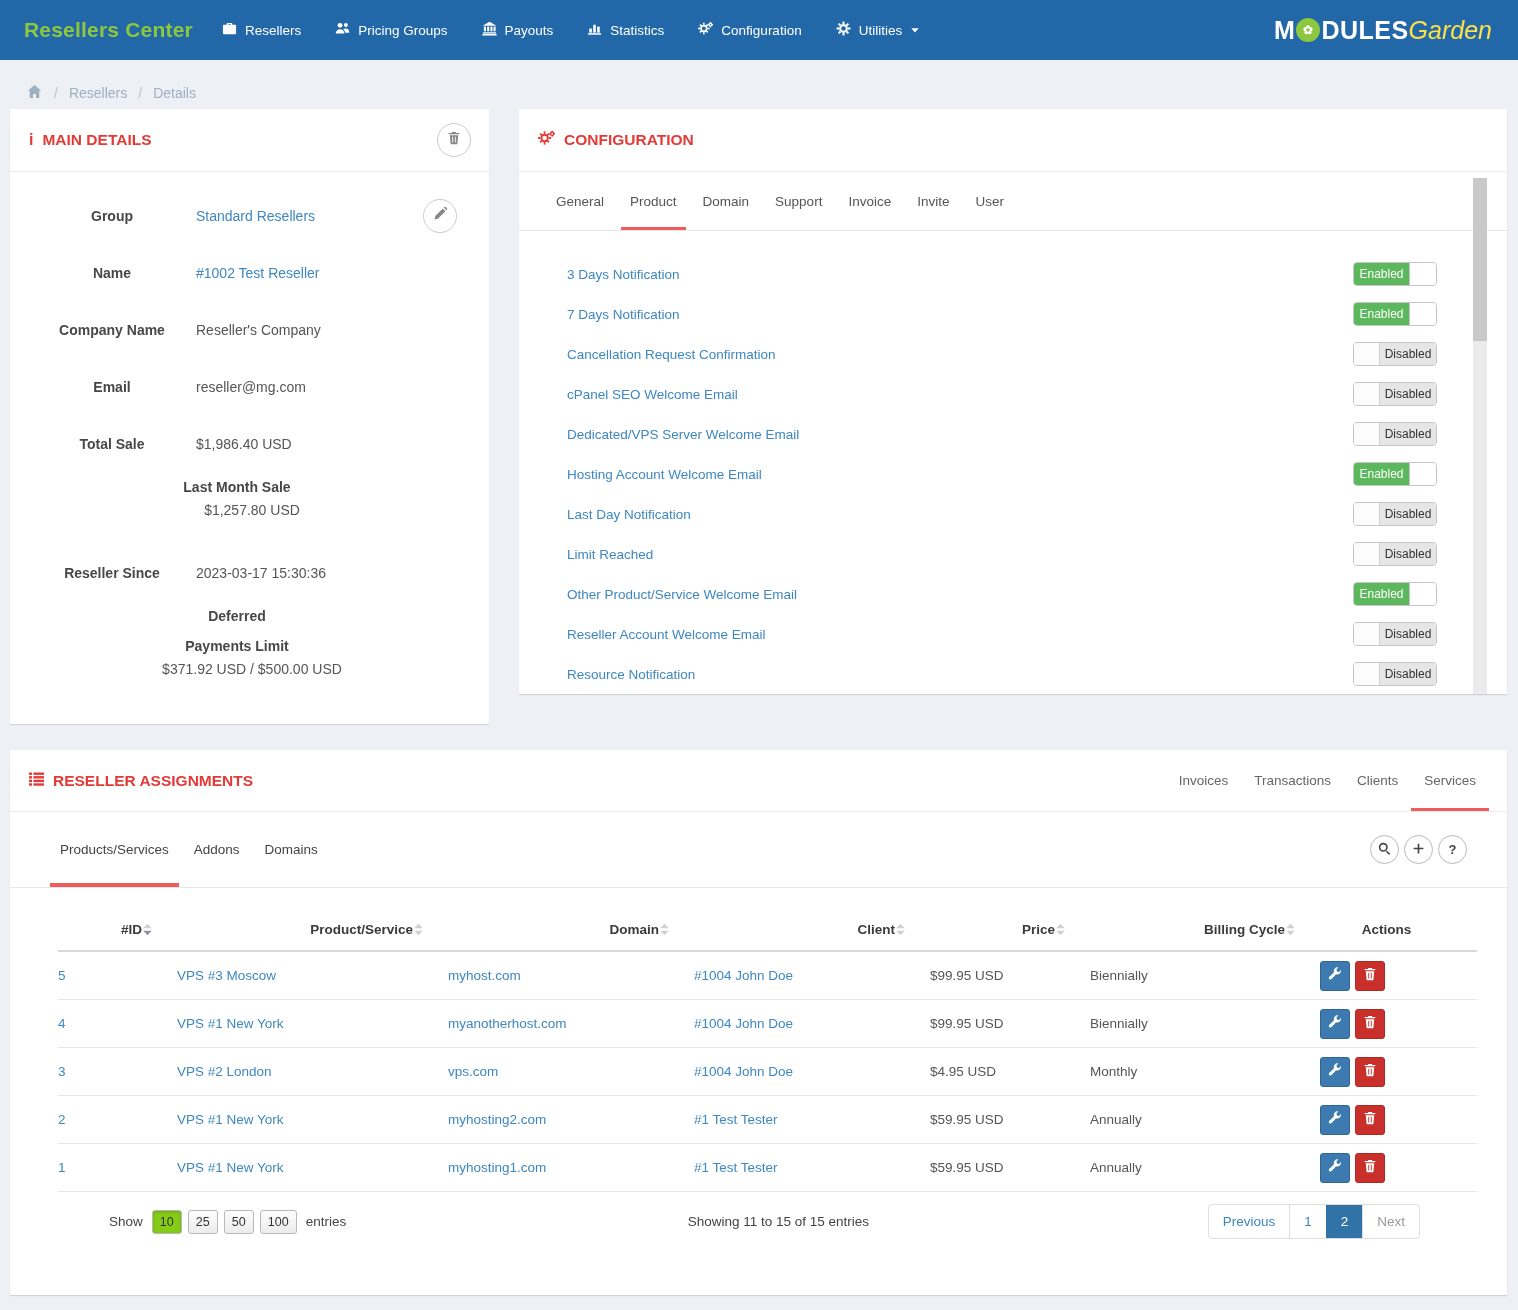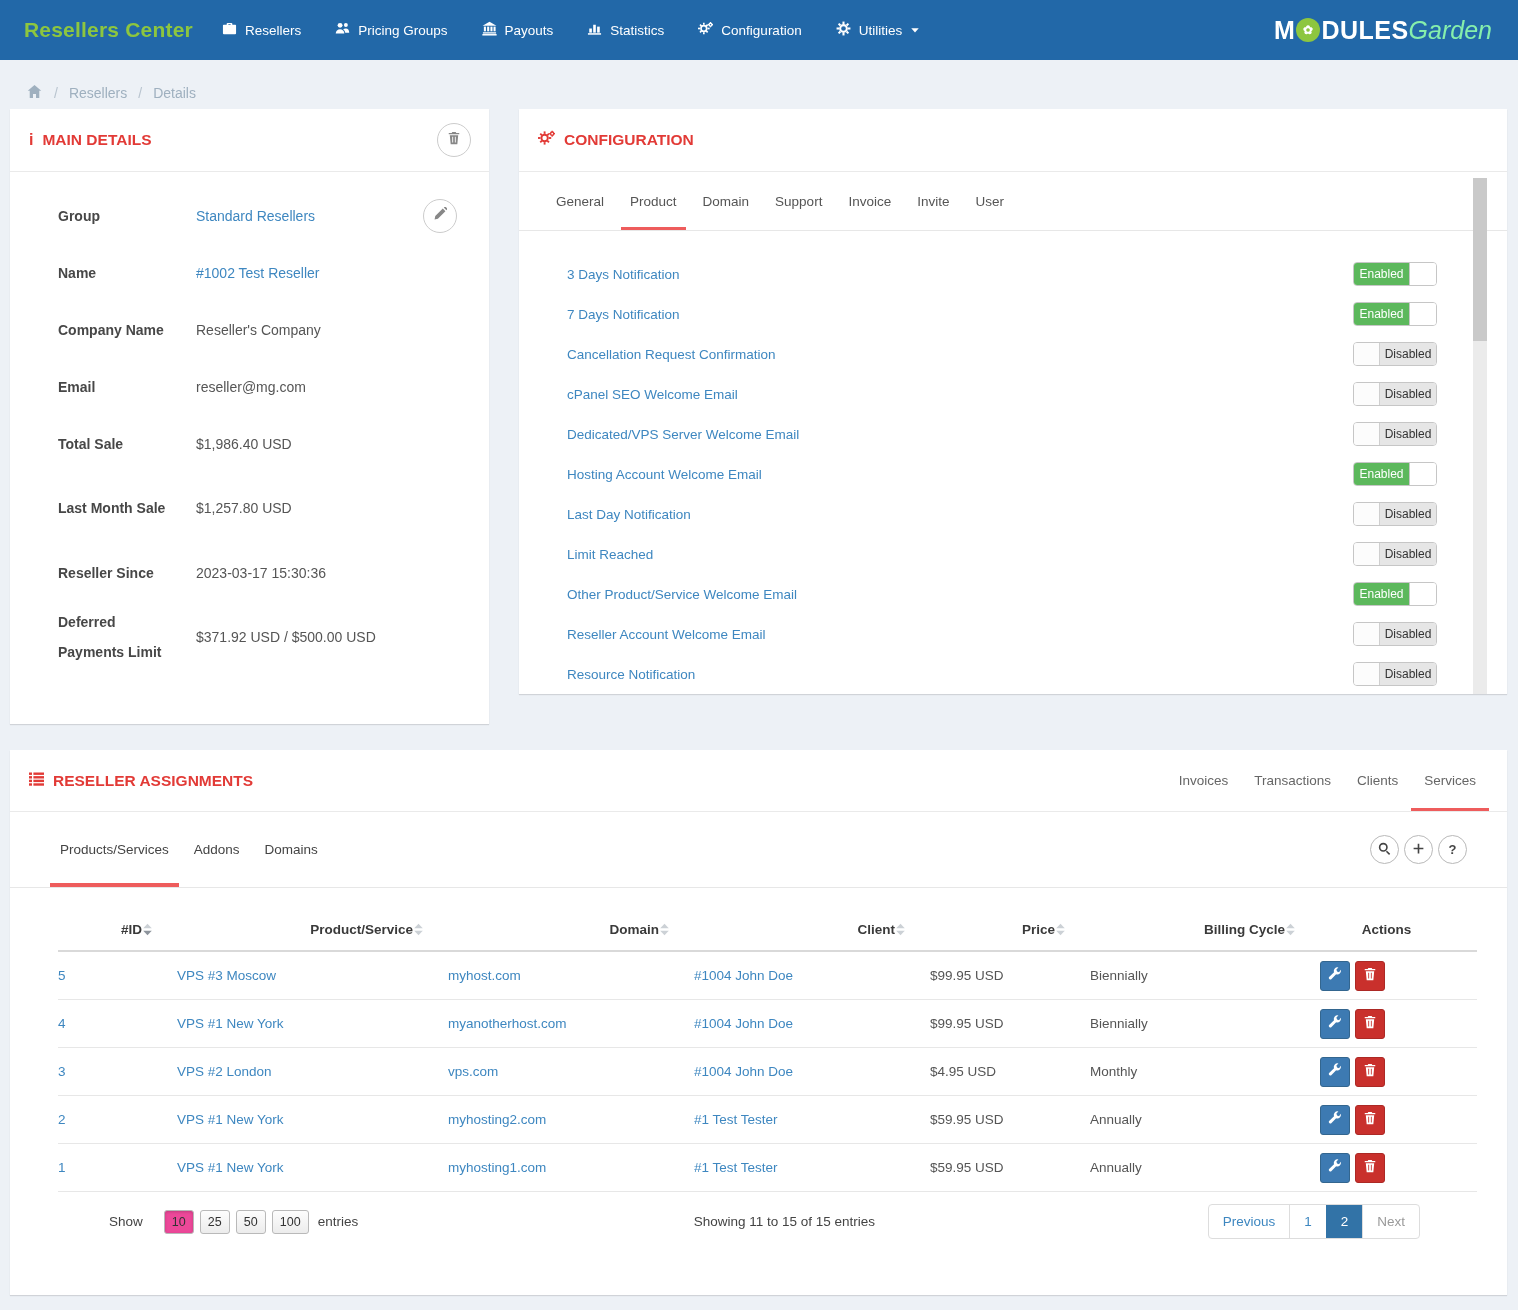--- a/index.html
+++ b/index.html
@@ -8,21 +8,21 @@
 
   
   .navbar { height:60px; background:#2268a8; display:flex; align-items:center; padding:0 26px 0 24px; }
   .brand { color:#8dc63f; font-size:21px; font-weight:bold; letter-spacing:.2px; white-space:nowrap; }
   .nav-menu { display:flex; margin-left:12px; height:60px; }
   .nav-item { display:flex; align-items:center; gap:8px; color:#fff; font-size:13.5px; padding:0 17px; cursor:pointer; white-space:nowrap; }
   .nav-item svg { width:15px; height:15px; fill:#fff; flex-shrink:0; }
   .nav-item .caret svg { width:10px; height:10px; }
   .logo { margin-left:auto; display:flex; align-items:center; font-size:25px; font-weight:bold; color:#fff; letter-spacing:.5px; }
   .logo-circle { width:24px; height:24px; border-radius:50%; background:#8dc63f; display:inline-flex; align-items:center; justify-content:center; color:#fff; font-size:12px; margin:0 1px; }
-  .logo-garden { color:#86efac; font-weight:normal; font-style:italic; letter-spacing:0; }
+  .logo-garden { color:#fde047; font-weight:normal; font-style:italic; letter-spacing:0; }
 
   
   .breadcrumb { display:flex; align-items:center; gap:11px; padding:24px 0 0 26px; color:#9fb0bf; font-size:14px; }
   .breadcrumb svg { width:17px; height:15px; fill:#9fb0bf; }
   .crumb { cursor:pointer; }
   .crumb-sep { color:#b9c4cf; }
 
   
   .panel { position:absolute; background:#fff; box-shadow:0 1px 1px rgba(0,0,0,.12); }
   #main-details   { left:10px;  top:109px; width:479px;  height:615px; }
@@ -32,22 +32,22 @@
   .panel-header { display:flex; align-items:center; height:63px; padding:0 18px 0 19px; border-bottom:1px solid #eaeaea; }
   .panel-title { color:#e23a36; font-weight:bold; font-size:15.5px; display:flex; align-items:center; gap:9px; white-space:nowrap; }
   .panel-title svg { fill:#e23a36; }
   .title-i { font-size:16px; font-weight:bold; }
 
   .circle-btn { width:34px; height:34px; border-radius:50%; border:1px solid #ccc; background:#fff; display:flex; align-items:center; justify-content:center; cursor:pointer; }
   .circle-btn svg { width:14px; height:14px; fill:#878787; }
 
   
   .md-body { padding:15px 0 0 48px; }
-  .md-row { display:flex; align-items:center; min-height:57px; padding-right:43px; position:relative; }
-  .md-row.tall { min-height:72px; }
+  .md-row { display:flex; align-items:center; min-height:57px; padding-right:43px; position:relative;text-align:center; }
+  .md-row.tall { min-height:72px;flex-direction:column; }
   .md-label { width:108px; font-weight:bold; color:#474747; font-size:14px; line-height:30px; flex-shrink:0; margin-right:30px; }
   .md-value { font-size:14px; color:#555; }
   a.blue, .blue { color:#3e87c0; text-decoration:none; cursor:pointer; }
   .md-edit { position:absolute; right:32px; top:50%; transform:translateY(-50%); }
 
   
   .hdr-tabs { margin-left:auto; display:flex; height:100%; }
   .tab { display:flex; align-items:center; padding:0 13px; font-size:13.5px; color:#666; cursor:pointer; height:100%; box-shadow:inset 0 -3px 0 transparent; white-space:nowrap; }
   .tab.active { box-shadow:inset 0 -3px 0 #ee5c5c; }
 
@@ -89,21 +89,21 @@
   .t-cell { color:#555; }
   .actions { display:flex; gap:5px; }
   .act-btn { width:30px; height:30px; border-radius:3px; display:flex; align-items:center; justify-content:center; cursor:pointer; }
   .act-btn svg { width:14px; height:14px; fill:#fff; }
   .act-wrench { background:#3d7ab2; border:1px solid #33668f; }
   .act-trash  { background:#c9302c; border:1px solid #ac2925; }
 
   .t-footer { display:flex; align-items:center; padding:12px 57px 0 48px; }
   .show-group { display:flex; align-items:center; gap:6px; font-size:13.5px; color:#444; }
   .size-btn { min-width:30px; height:24px; padding:0 7px; border:1px solid #b9b9b9; border-radius:3px; background:linear-gradient(#fdfdfd,#ececec); font-size:12.5px; color:#333; display:flex; align-items:center; justify-content:center; cursor:pointer; }
-  .size-btn.active { background:#ec4899; box-shadow:inset 0 1px 3px rgba(0,0,0,.18);margin-left:12px; }
+  .size-btn.active { background:#84cc16; box-shadow:inset 0 1px 3px rgba(0,0,0,.18); }
   .show-group .lbl { margin:0 3px; }
   .showing { flex:1; text-align:center; font-size:13.5px; color:#444; }
   .pagination { display:flex; border:1px solid #ddd; border-radius:4px; overflow:hidden; height:35px; background:#fff; }
   .page-item { display:flex; align-items:center; justify-content:center; padding:0 14px; font-size:13.5px; color:#3e87c0; border-left:1px solid #ddd; cursor:pointer; min-width:18px; white-space:nowrap; }
   .page-item:first-child { border-left:none; }
   .page-item.active { background:#3273a7; color:#fff; border-color:#3273a7; }
   .page-item.disabled { color:#9a9a9a; cursor:default; }
 </style>
 </head>
 <body>

